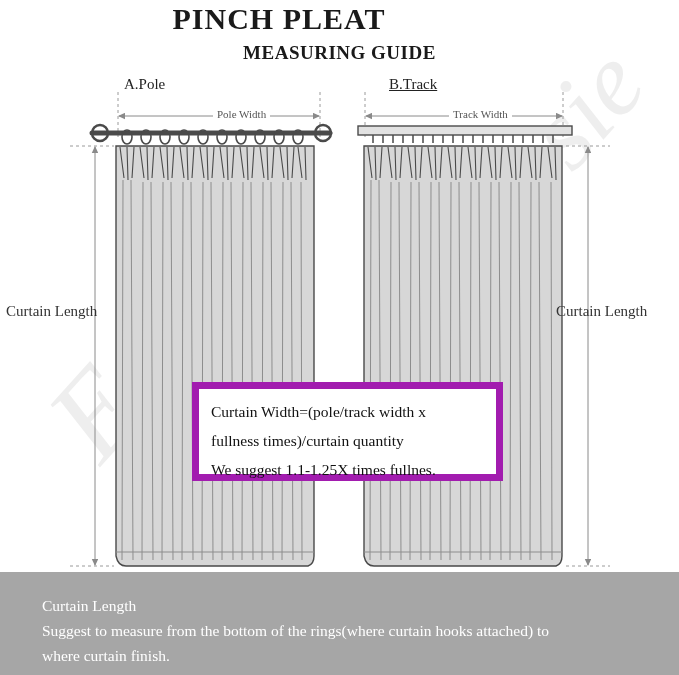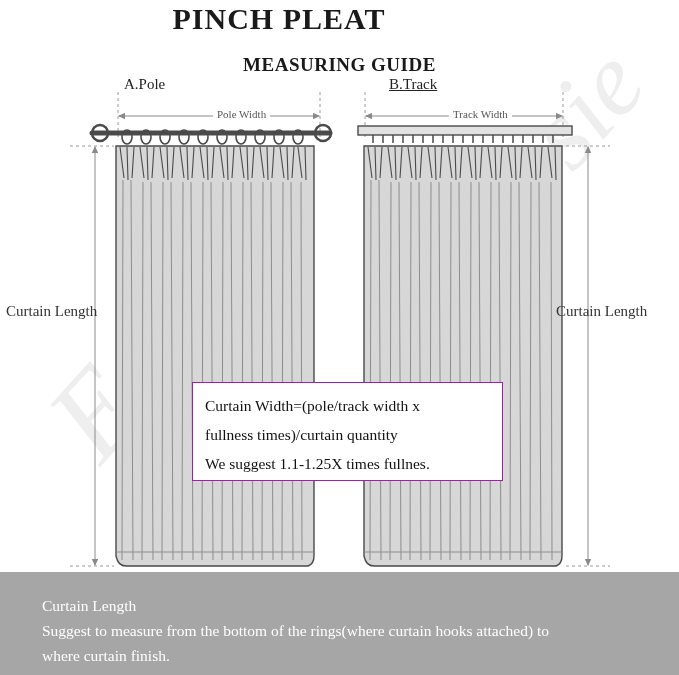--- a/index.html
+++ b/index.html
@@ -26,21 +26,21 @@
     position: absolute;
     left: 0; top: 2px;
     width: 558px;
     text-align: center;
     font-size: 30px;
     font-weight: bold;
     letter-spacing: 1px;
   }
   .title-sub {
     position: absolute;
-    left: 0; top: 54px;
+    left: 0; top: 42px;
     width: 679px;
     text-align: center;
     font-size: 19px;
     font-weight: bold;
     letter-spacing: 0.5px;
   }
 
   
   .panel-label {
     position: absolute;
@@ -81,21 +81,21 @@
   }
 
   
   .formula-box {
     position: absolute;
     left: 192px;
     top: 382px;
     width: 311px;
     height: 99px;
     background: #ffffff;
-    border: 1px solid #a21caf;
+    border: 7px solid #a21caf;
     box-sizing: border-box;
     padding: 8px 12px 0 12px;
   }
   .formula-line {
     font-size: 15.5px;
     line-height: 29px;
     color: #111;
     white-space: nowrap;
   }
 

